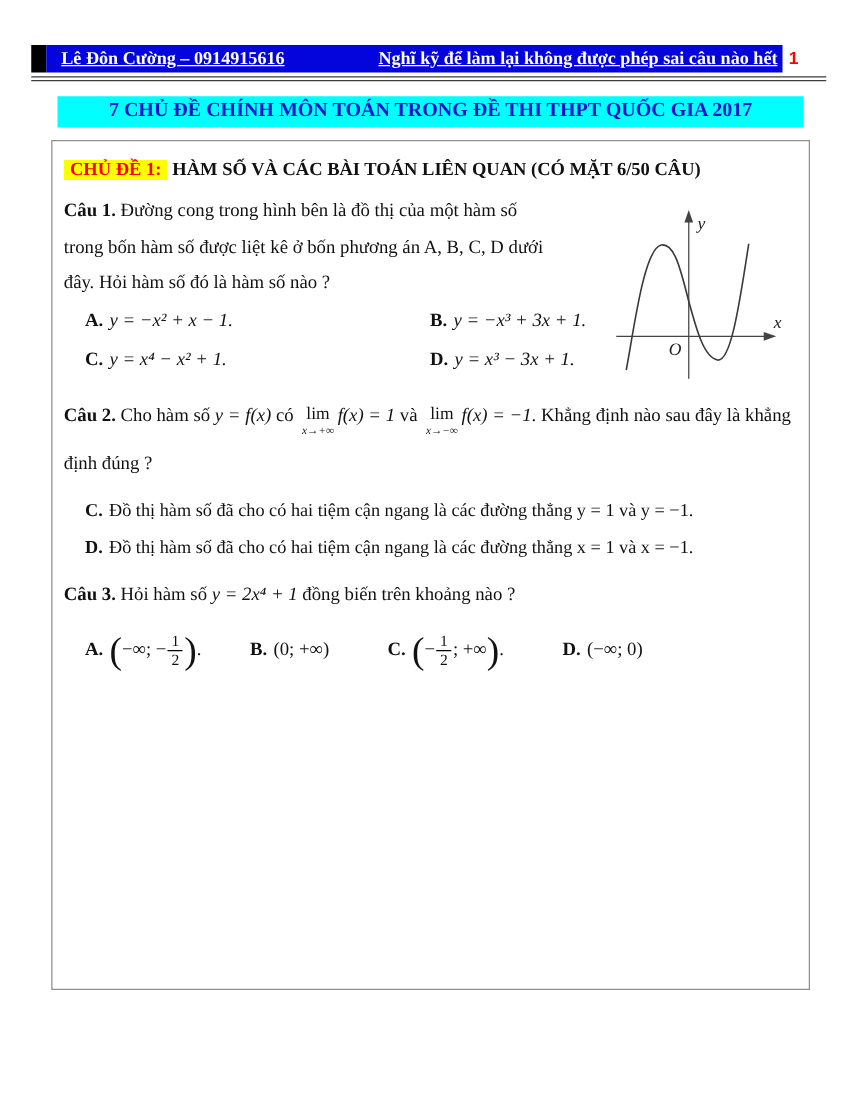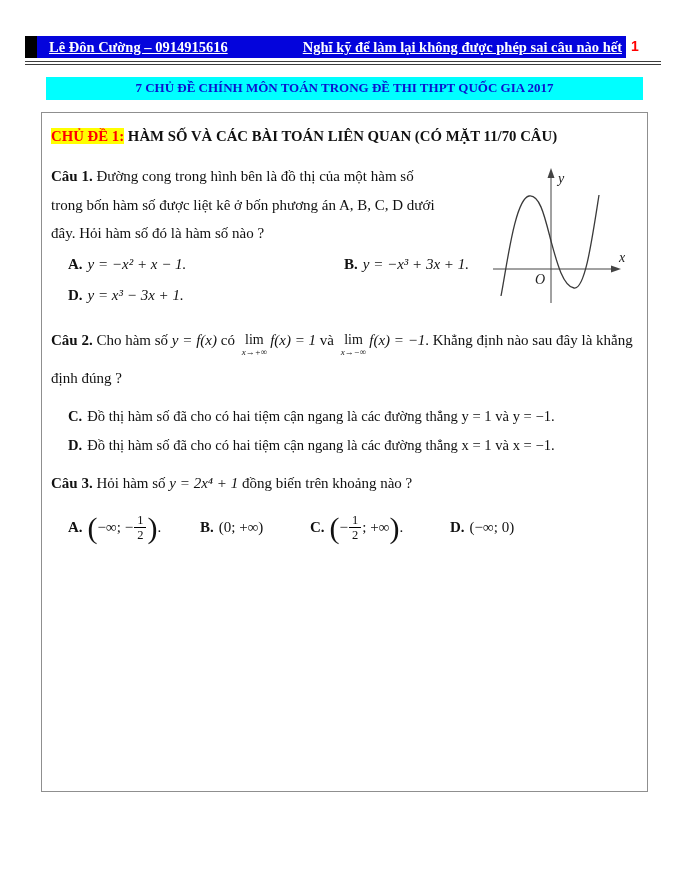--- a/index.html
+++ b/index.html
@@ -26,35 +26,35 @@
     font-family:"Liberation Sans", sans-serif;
   }
   .header-rule {
     position:absolute; top:61px; left:25px; width:636px; height:4px;
     border-top:1px solid #3c3c3c; border-bottom:1px solid #3c3c3c;
   }
   
   .doc-title {
     position:absolute; top:77px; left:46px; width:597px;
     background:#00ffff; color:#0b13cd; text-align:center;
-    font-weight:bold; font-size:13px; padding:3px 0 4px;
+    font-weight:bold; font-size:16px; padding:3px 0 4px;
     white-space:nowrap;
   }
   
   .qbox {
     position:absolute; top:112px; left:41px; width:607px; height:680px;
     border:1px solid #8f8f8f; padding:12px 9px; font-size:15px;
   }
   .topic { font-size:14.8px; font-weight:bold; line-height:22px; }
-  .topic .badge { background:#ffff00; color:#ff0000; padding:0 0; }
+  .topic .badge { background:#ffff00; color:#ff0000; padding:0 5px; }
   .qlabel { font-weight:bold; }
   .m { font-style:italic; }
   .opt-label { font-weight:bold; margin-right:5px; }
   
-  .q1 { margin-top:15px; }
+  .q1 { margin-top:8px; }
   .q1-stem { width:470px; line-height:28.5px; white-space:pre-line; }
   .q1-options {
     margin:4px 0 0 17px;
     display:grid; grid-template-columns:276px auto; row-gap:7px;
     line-height:24px;
   }
   .q1-graph { position:absolute; top:50px; right:8px; width:152px; height:142px; }
   .glabel { font-family:"Liberation Serif", serif; font-style:italic; font-size:14px; fill:#222; }
   
   .q2 { margin-top:14px; }
@@ -86,30 +86,31 @@
   </div>
 </div>
 <div class="header-pagenum">1</div>
 <div class="header-rule"></div>
 
 <div class="doc-title">7 CHỦ ĐỀ CHÍNH MÔN TOÁN TRONG ĐỀ THI THPT QUỐC GIA 2017</div>
 
 <div class="qbox">
 
   <div class="topic">
-    <span class="badge">CHỦ ĐỀ 1:</span><span> HÀM SỐ VÀ CÁC BÀI TOÁN LIÊN QUAN (CÓ MẶT 11/70 CÂU)</span>
+    <span class="badge">CHỦ ĐỀ 1:</span><span> HÀM SỐ VÀ CÁC BÀI TOÁN LIÊN QUAN (CÓ MẶT 6/50 CÂU)</span>
   </div>
 
   <div class="q1">
     <div class="q1-stem"><span class="qlabel">Câu 1.</span> <span>Đường cong trong hình bên là đồ thị của một hàm số
 trong bốn hàm số được liệt kê ở bốn phương án A, B, C, D dưới
 đây. Hỏi hàm số đó là hàm số nào ?</span></div>
     <div class="q1-options">
       <div><span class="opt-label">A.</span><span class="m">y = −x² + x − 1.</span></div>
       <div><span class="opt-label">B.</span><span class="m">y = −x³ + 3x + 1.</span></div>
+      <div><span class="opt-label">C.</span><span class="m">y = x⁴ − x² + 1.</span></div>
       <div><span class="opt-label">D.</span><span class="m">y = x³ − 3x + 1.</span></div>
     </div>
   </div>
 
   <svg class="q1-graph" viewBox="0 0 152 142">
     <line x1="64" y1="140" x2="64" y2="12" stroke="#444" stroke-width="1"></line>
     <polygon points="64,5 60.5,15 67.5,15" fill="#444"></polygon>
     <line x1="6" y1="106" x2="128" y2="106" stroke="#444" stroke-width="1"></line>
     <polygon points="134,106 124,102.5 124,109.5" fill="#444"></polygon>
     <path d="M 14 133 C 20 102 28 36 42 33 C 53 31 58 55 64 78 C 70 100 76 123 87 125 C 98 127 105 77 112 32" stroke="#3a3a3a" fill="none" stroke-width="1.3"></path>

